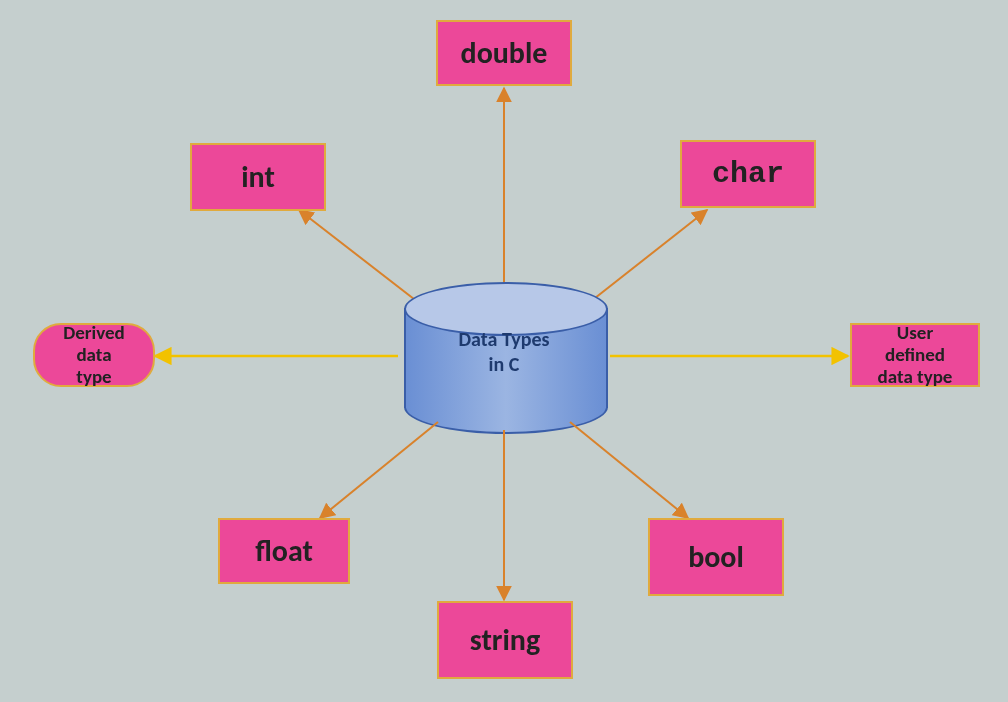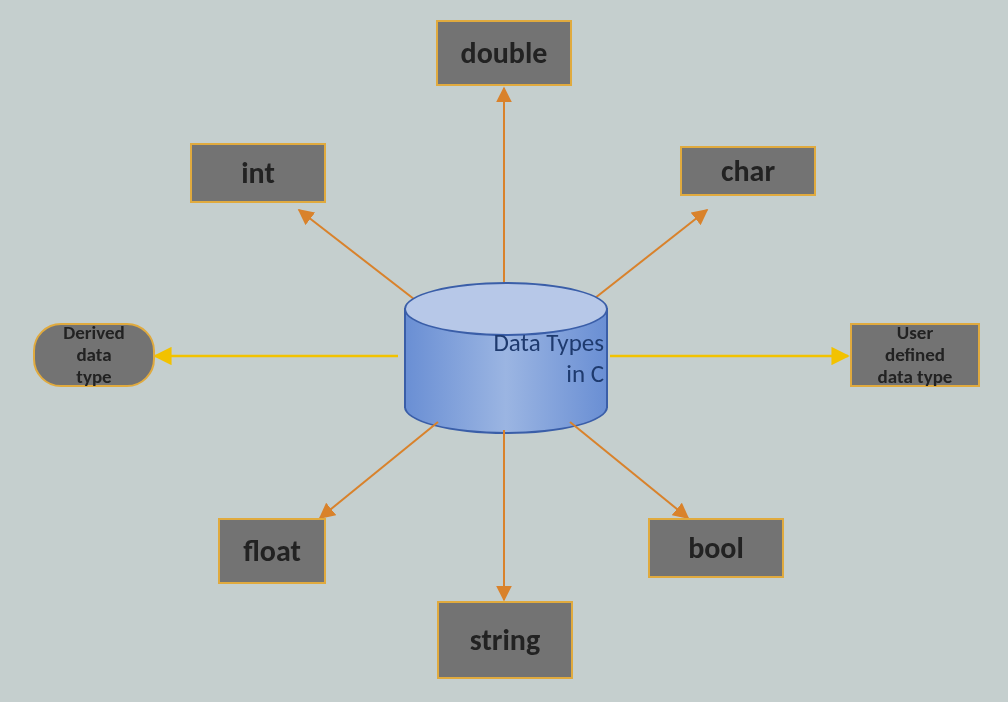--- a/index.html
+++ b/index.html
@@ -7,21 +7,21 @@
     padding: 0;
     width: 1008px;
     height: 702px;
     background: #c5cfce;
     font-family: "Segoe UI", Calibri, Arial, sans-serif;
     position: relative;
     overflow: hidden;
   }
   .box {
     position: absolute;
-    background: #737373;
+    background: #ec4899;
     border: 2px solid #e0aa3e;
     display: flex;
     align-items: center;
     justify-content: center;
     text-align: center;
     font-weight: 700;
     color: #222;
     line-height: 1.15;
     box-sizing: border-box;
     padding: 4px 22px;
@@ -44,23 +44,23 @@
     height: 50px;
     border: 2px solid #3a5ea8;
     border-radius: 50%;
     background: linear-gradient(90deg, #6a8fd4 0%, #9bb5e2 50%, #6a8fd4 100%);
   }
   .cyl::before { top: -26px; background: #b7c8e8; }
   .cyl::after  { bottom: -26px; z-index: -1; }
   .cyl-label {
     position: absolute;
     width: 200px;
-    text-align: right;
-    font-size: 25px;
-    font-weight: 400;
+    text-align: center;
+    font-size: 20px;
+    font-weight: 700;
     color: #1e3a6e;
     line-height: 1.25;
     z-index: 5;
   }
   svg.arrows {
     position: absolute;
     top: 0; left: 0;
     width: 1008px;
     height: 702px;
     pointer-events: none;
@@ -90,41 +90,41 @@
 </svg>
 
 <div class="cyl" style="left:404px; top:308px;"></div>
 <div class="cyl-label" style="left:404px; top:327px; white-space:pre-line;">Data Types
 in C</div>
 
 <div class="box big" style="left:436px; top:20px; width:136px; height:66px;">
   <span>double</span>
 </div>
 
-<div class="box big" style="left:190px; top:143px; width:136px; height:60px;">
+<div class="box big" style="left:190px; top:143px; width:136px; height:68px;">
   <span>int</span>
 </div>
 
-<div class="box big" style="left:680px; top:146px; width:136px; height:50px;">
+<div class="box big" style="left:680px; top:140px; width:136px; height:68px;font-family:Liberation Mono, monospace;">
   <span>char</span>
 </div>
 
 <div class="box small" style="left:33px; top:323px; width:122px; height:64px; white-space:pre-line;border-radius:28px;">
   <span>Derived
 data type</span>
 </div>
 
 <div class="box small" style="left:850px; top:323px; width:130px; height:64px; white-space:pre-line;">
   <span>User defined
 data type</span>
 </div>
 
-<div class="box big" style="left:218px; top:518px; width:108px; height:66px;justify-content:center;">
+<div class="box big" style="left:218px; top:518px; width:132px; height:66px;justify-content:center;">
   <span>float</span>
 </div>
 
-<div class="box big" style="left:648px; top:518px; width:136px; height:60px;">
+<div class="box big" style="left:648px; top:518px; width:136px; height:78px;">
   <span>bool</span>
 </div>
 
 <div class="box big" style="left:437px; top:601px; width:136px; height:78px;">
   <span>string</span>
 </div>
 
 </body></html>

